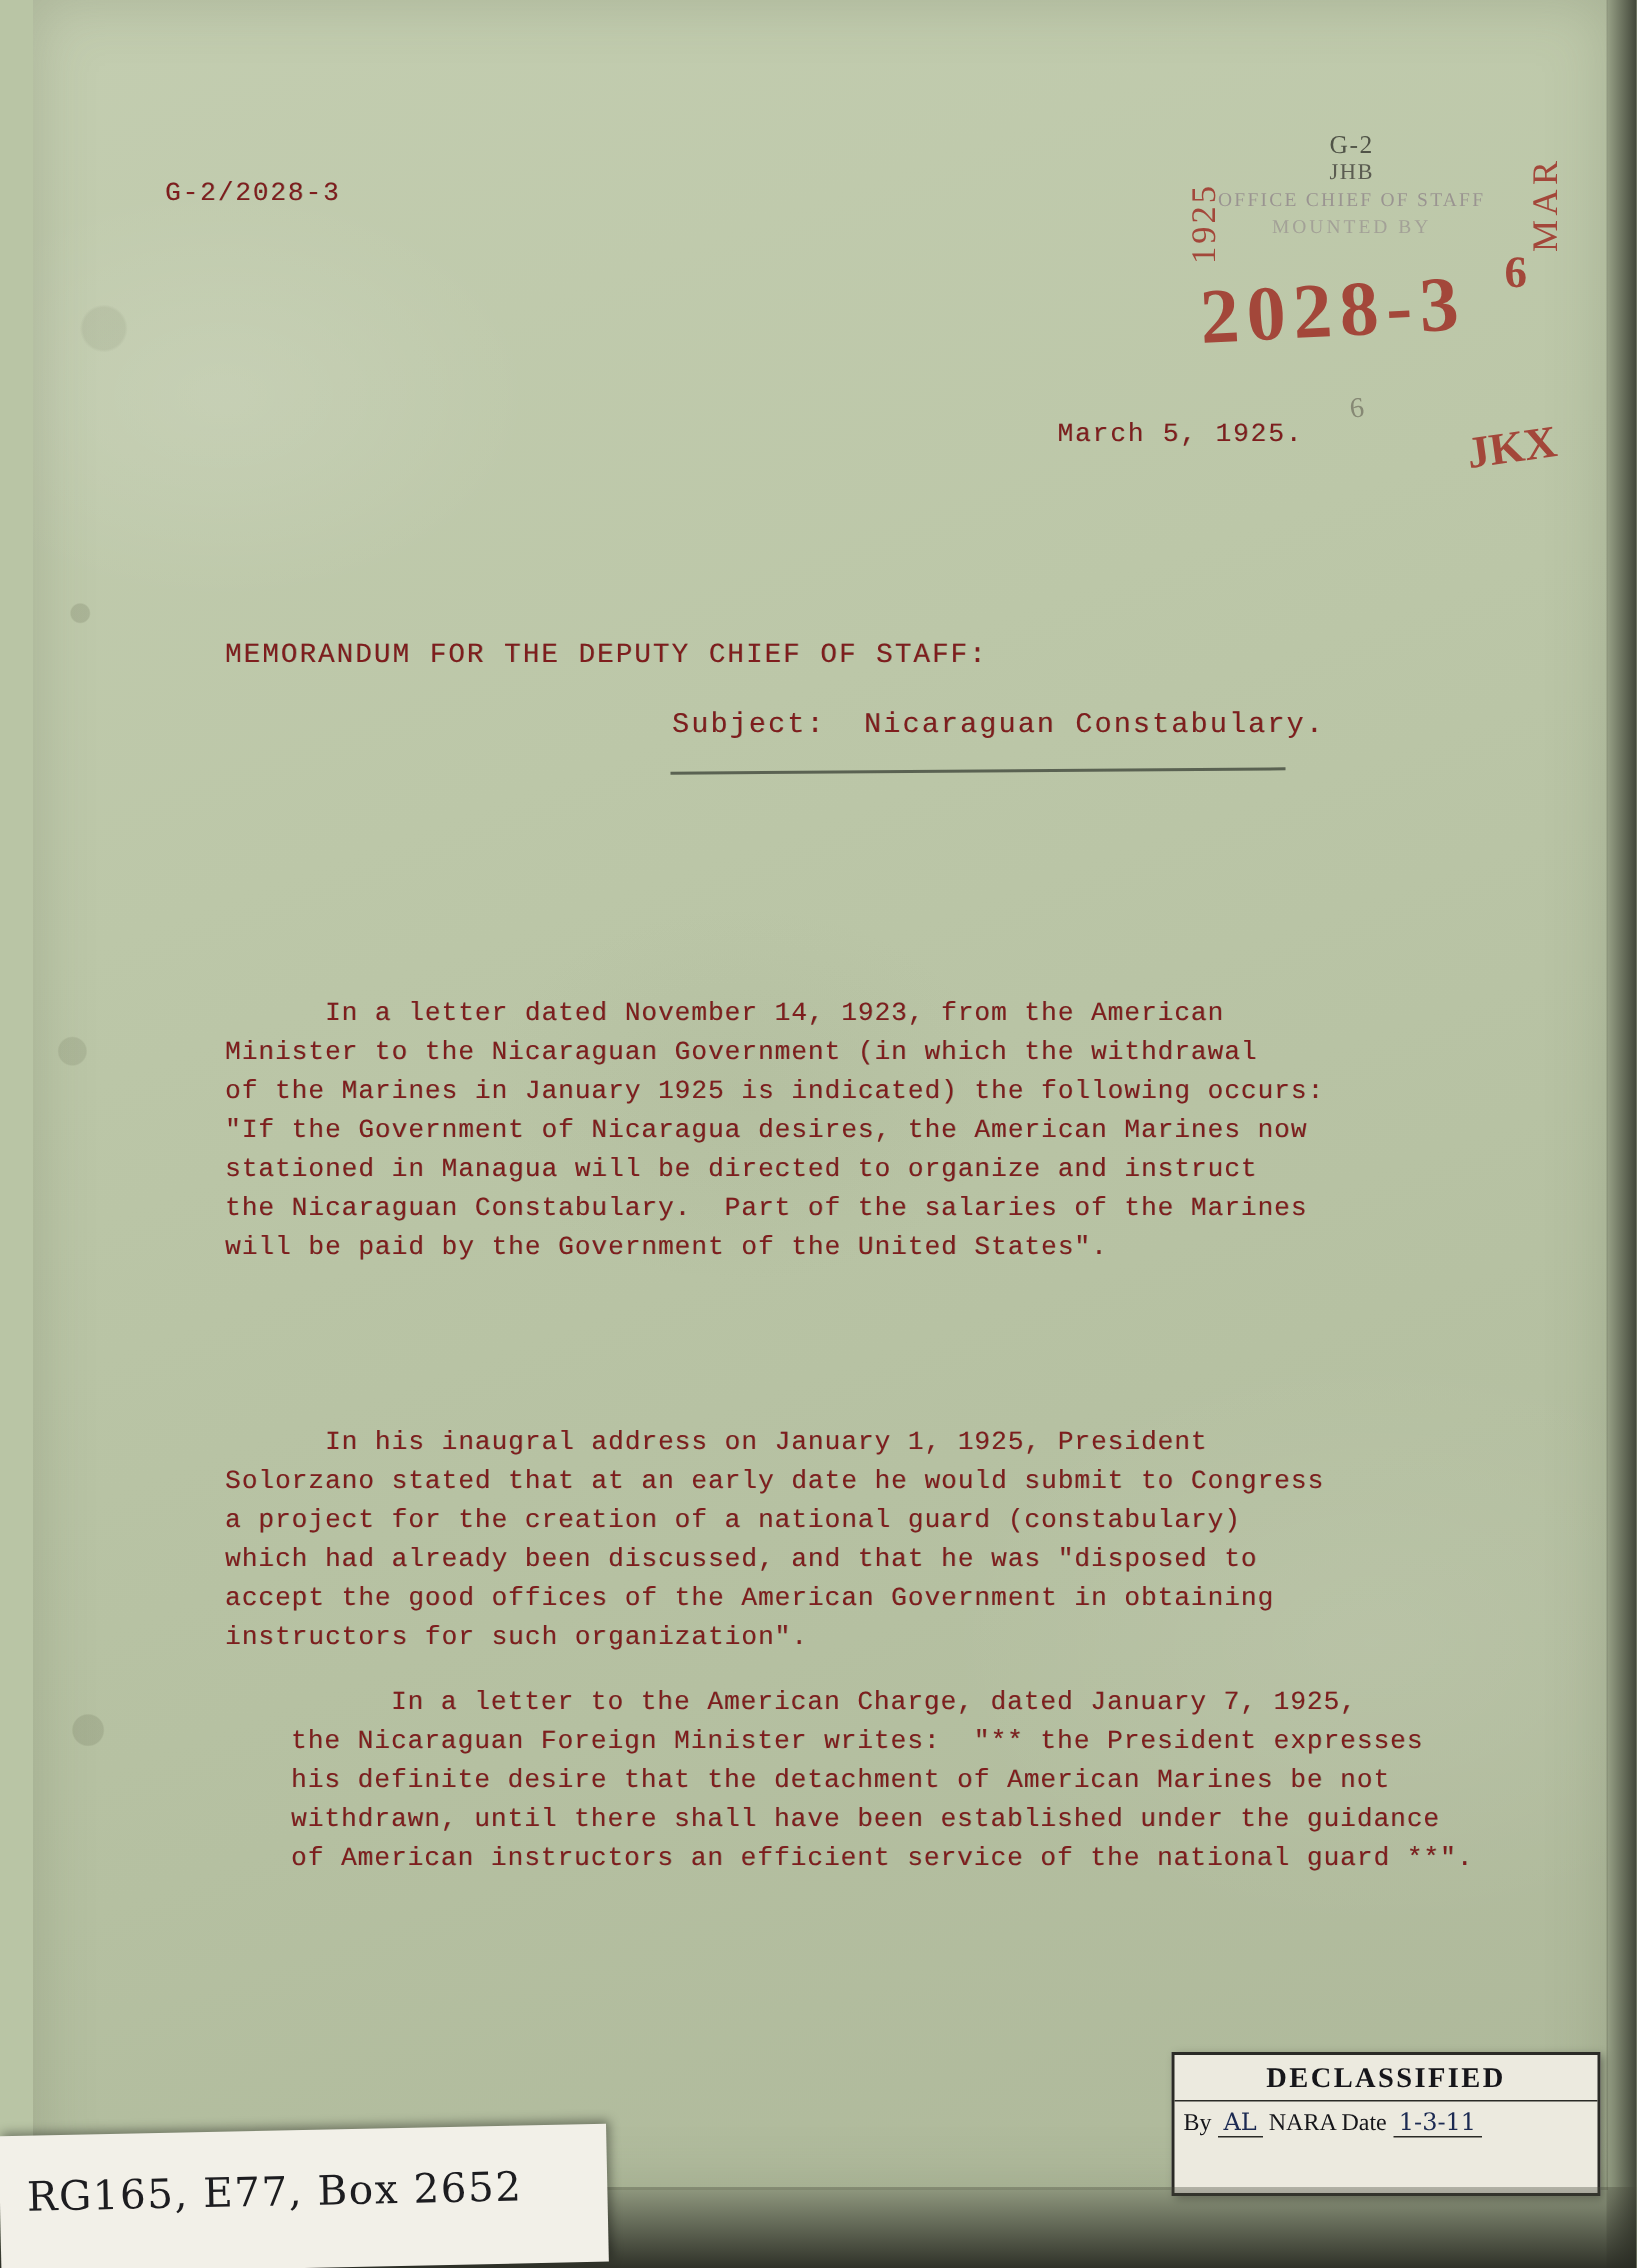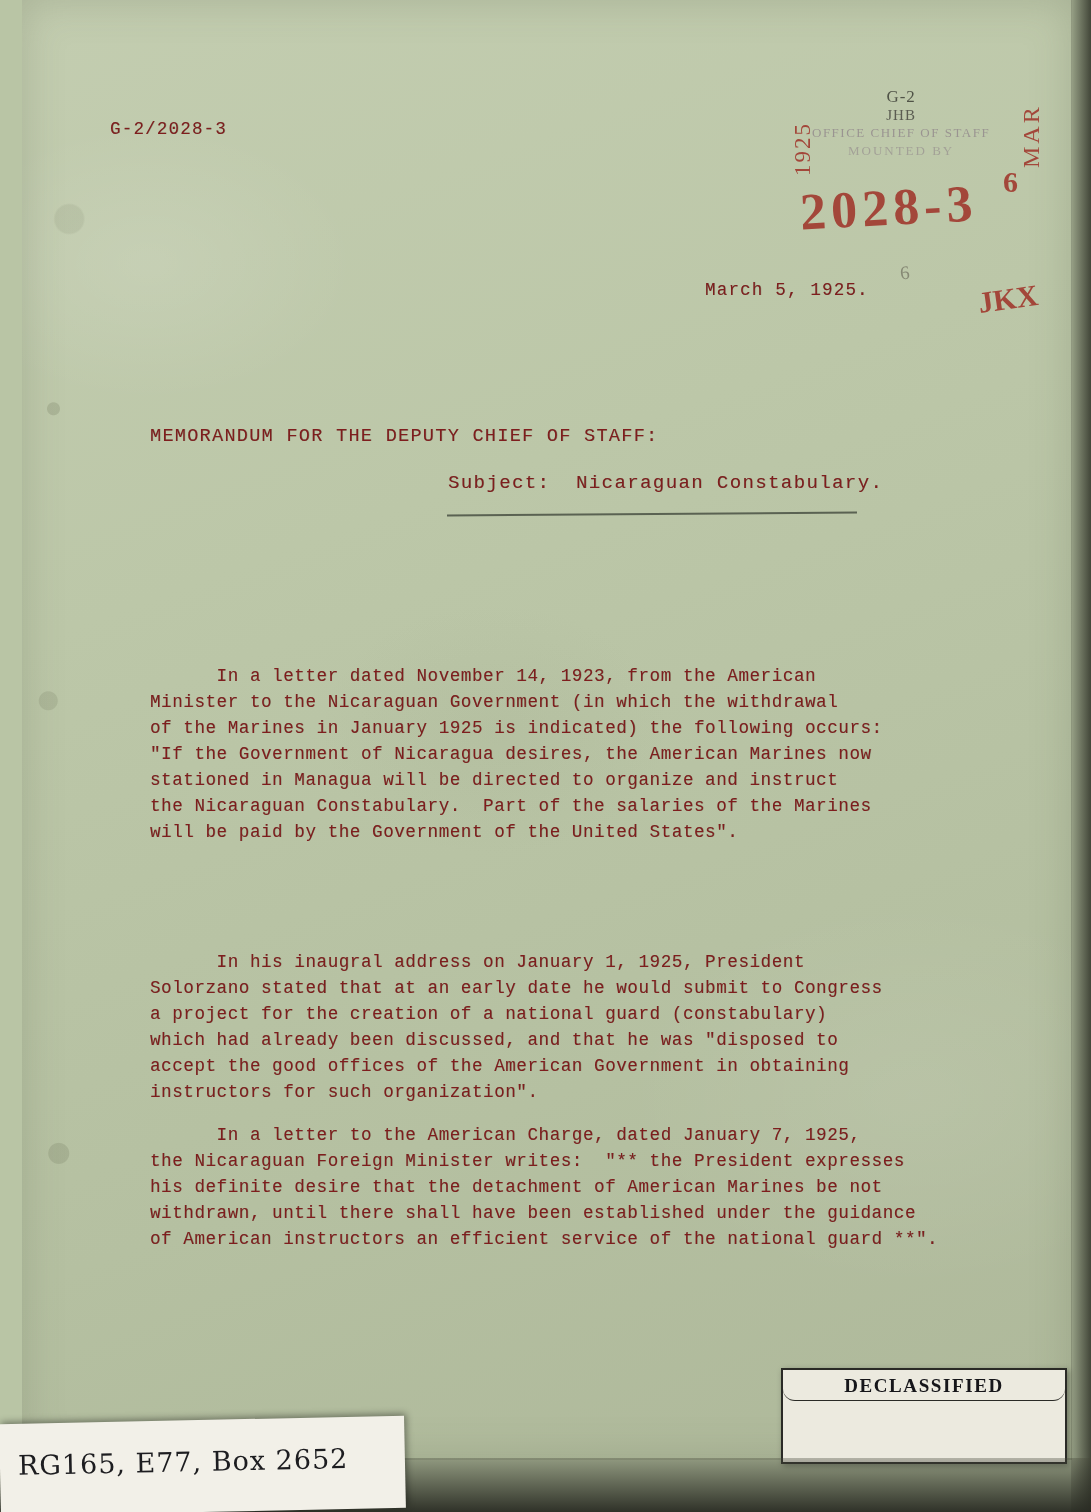--- a/index.html
+++ b/index.html
@@ -146,21 +146,21 @@
     width: 410px; height: 2px;
     background: #3a4035;
     opacity: 0.75;
     transform: rotate(-0.4deg);
   }
   .para { position: absolute; left: 150px; width: 830px; }
   #para-1 { top: 545px; }
   #para-2 { top: 663px; }
   #para-3 { top: 852px; }
   #para-4 { top: 909px; margin-top: 40px; }
-  #para-5 { top: 1122px; }
+  #para-5 { top: 1122px; margin-left: 44px; }
   #para-6 { top: 1258px; }
 
   
   #declassified-box {
     position: absolute;
     left: 781px;
     top: 1368px;
     width: 282px;
     height: 92px;
     background: #eceadf;
@@ -170,21 +170,20 @@
     color: #16161a;
   }
   #declassified-box .row1 {
     text-align: center;
     font-size: 19px;
     letter-spacing: 1.6px;
     padding-top: 5px;
     border-bottom: 1.5px solid #2a2a26;
     padding-bottom: 3px;
     font-weight: 600;
-    border-radius: 12px;
   }
   #declassified-box .row2 {
     font-size: 16px;
     padding: 4px 6px 2px 6px;
     border-bottom: 1.5px solid #2a2a26;
     height: 26px;
     box-sizing: border-box;
   }
   #declassified-box .row3 {
     font-size: 16px;
@@ -260,20 +259,27 @@
 accept the good offices of the American Government in obtaining
 instructors for such organization".</div>
   <div class="txt para" id="para-5">      In a letter to the American Charge, dated January 7, 1925,
 the Nicaraguan Foreign Minister writes:  "** the President expresses
 his definite desire that the detachment of American Marines be not
 withdrawn, until there shall have been established under the guidance
 of American instructors an efficient service of the national guard **".</div>
 
   <div id="declassified-box">
     <div class="row1">DECLASSIFIED</div>
+    <div class="row3">
+      <span>By</span>
+      <span class="handw">AL</span>
+      <span>NARA</span>
+      <span>Date</span>
+      <span class="handw">1-3-11</span>
+    </div>
   </div>
 
   <div class="scan-edge-right"></div>
   <div class="scan-edge-bottom"></div>
 
   <div id="archive-label">
     <div id="archive-label-text">RG165, E77, Box 2652</div>
   </div>
 </div>
 

